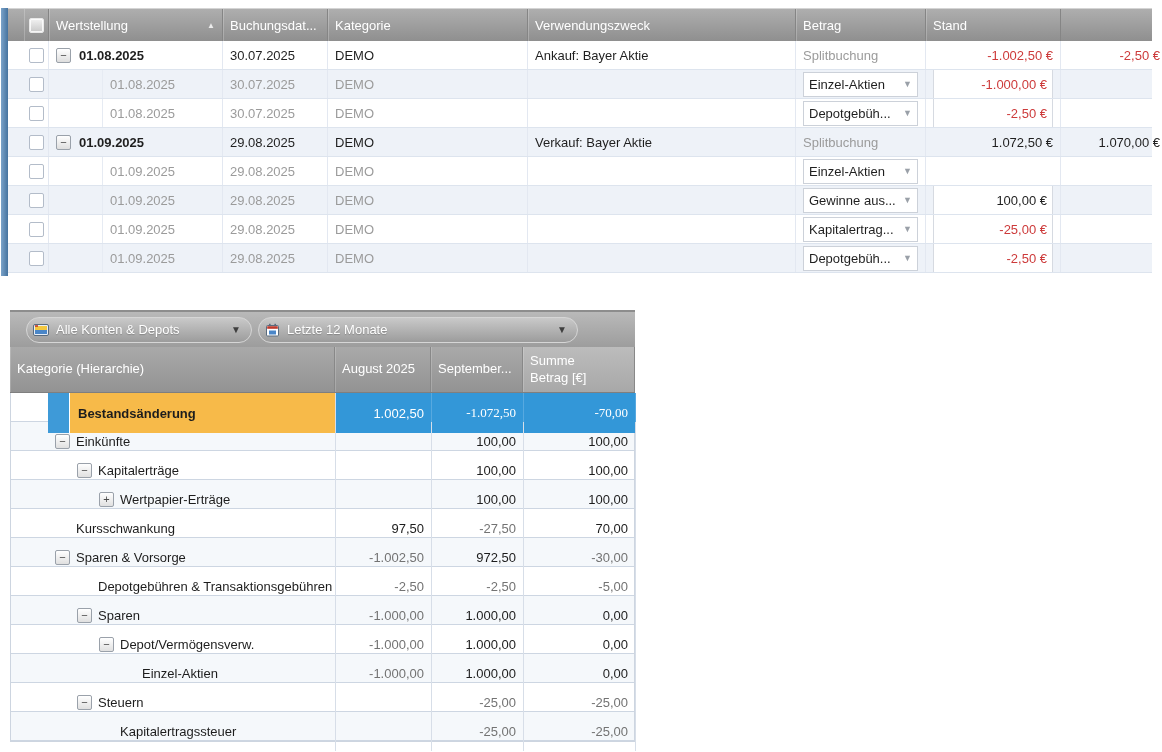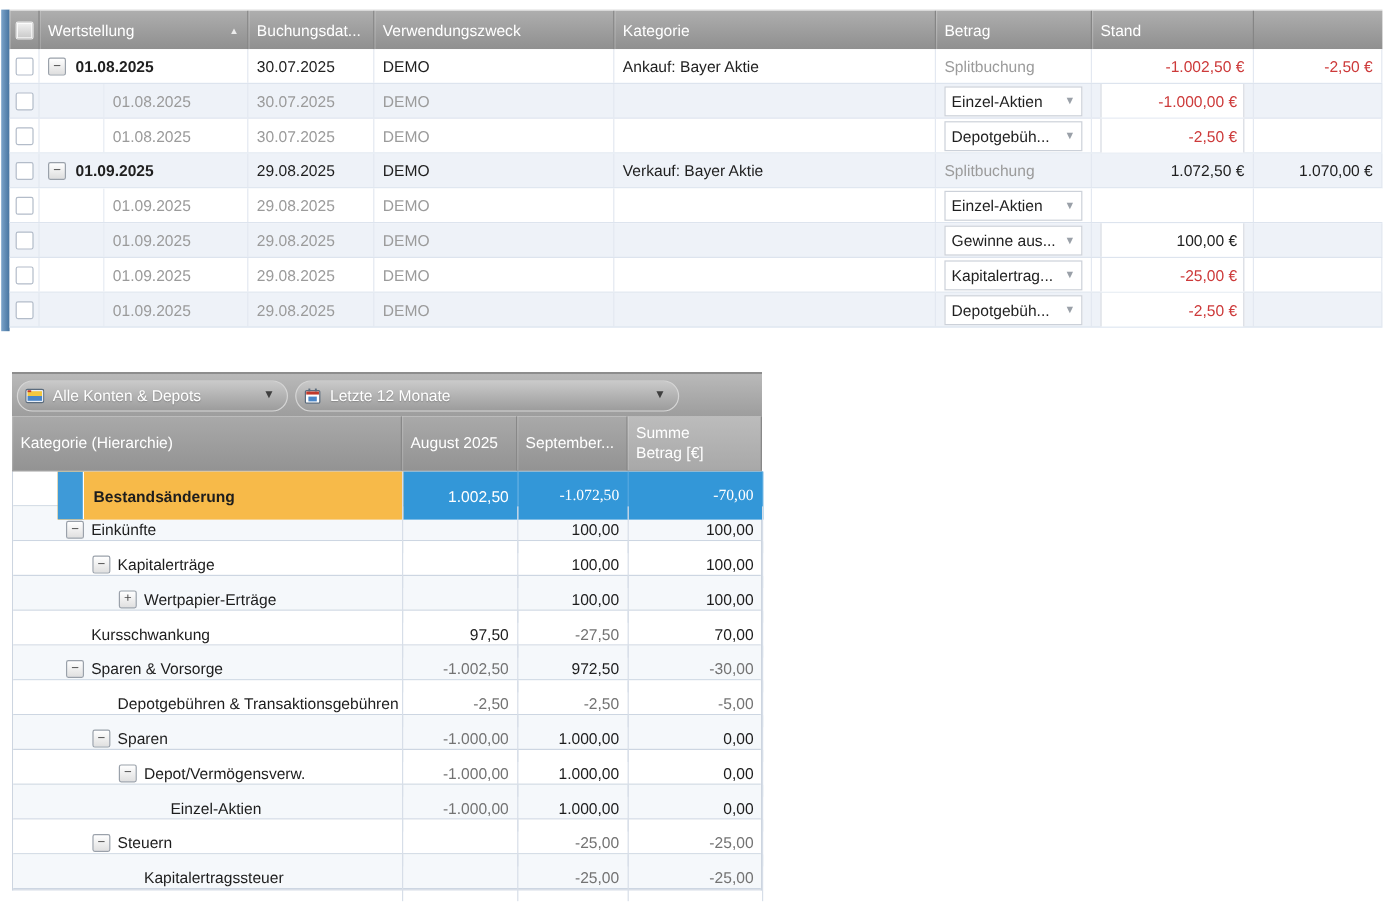--- a/index.html
+++ b/index.html
@@ -4,21 +4,21 @@
 <style>
   html,body{margin:0;padding:0;background:#fff;}
   body{width:1162px;height:752px;font-family:"Liberation Sans",sans-serif;-webkit-font-smoothing:antialiased;}
   .stage{position:relative;width:1162px;height:752px;overflow:hidden;background:#fff;}
 
   
   .txn-accent{position:absolute;left:1px;top:8px;width:7px;height:268px;
     background:linear-gradient(90deg,#7ba3c9 0%,#4a78a6 45%,#3c6causes 100%);
     background:linear-gradient(90deg,#7ba3c9,#45739f);}
   .txn-table{position:absolute;left:8px;top:8px;width:1144px;font-size:13px;}
-  .txn-grid{display:grid;grid-template-columns:25px 174px 105px 200px 268px 130px 135px 107px;}
+  .txn-grid{display:grid;grid-template-columns:25px 174px 105px 200px 268px 130px 135px 107px;padding-left:16px;}
   .txn-header{height:32px;background:linear-gradient(#aeaeae,#8f8f8f);color:#fff;border-top:1px solid #d4d4d4;}
   .txn-header .hcell{display:flex;align-items:center;padding:0 7px;border-right:1px solid #858585;
     box-shadow:inset 1px 0 0 rgba(255,255,255,.22);overflow:hidden;white-space:nowrap;cursor:default;}
   .sort-arrow{margin-left:auto;font-size:8px;color:#ececec;padding-left:4px;}
   .txn-row{height:29px;background:#fff;border-bottom:1px solid #dde4ee;box-sizing:border-box;}
   .txn-row.alt{background:#eef2f8;}
   .cell{display:flex;align-items:center;padding:0 7px;border-right:1px solid #e3e8f1;
     overflow:hidden;white-space:nowrap;color:#9b9b9b;box-sizing:border-box;height:100%;}
   .cell.num{justify-content:flex-end;}
   .dark{color:#1f1f1f;}
@@ -34,21 +34,21 @@
   .indent{width:46px;height:100%;border-right:1px solid #e6ebf3;margin-right:7px;flex:0 0 auto;}
   .combo{flex:1;display:flex;align-items:center;background:#fff;border:1px solid #ccd1d9;
     height:25px;box-sizing:border-box;padding:0 5px;color:#1f1f1f;cursor:pointer;}
   .combo .dd{margin-left:auto;color:#9aa0a8;font-size:9px;padding-left:6px;}
   .editnum{flex:1;display:flex;align-items:center;justify-content:flex-end;background:#fff;
     border:1px solid #d6dae1;height:43px;box-sizing:border-box;padding:0 5px;cursor:text;}
 
   
   .cat-panel{position:absolute;left:10px;top:310px;width:625px;font-size:13px;}
   .cat-toolbar{height:37px;background:linear-gradient(#b9b9b9,#9d9d9d);border-top:2px solid #8d8d8d;
-    display:flex;align-items:center;padding-left:4px;gap:6px;box-sizing:border-box;}
+    display:flex;align-items:center;padding-left:16px;gap:6px;box-sizing:border-box;}
   .pill{height:26px;border-radius:13px;background:linear-gradient(#c9c9c9,#9c9c9c);
     border:1px solid #d6d6d6;display:flex;align-items:center;gap:7px;padding:0 10px 0 6px;
     color:#fff;text-shadow:0 1px 1px rgba(90,90,90,.45);box-sizing:border-box;cursor:pointer;}
   .pill .arrow{margin-left:auto;color:#3f3f3f;font-size:10px;text-shadow:none;}
   .pill.p1{width:226px;}
   .pill.p2{width:320px;}
   .cat-grid{display:grid;grid-template-columns:325px 96px 92px 112px;}
   .cat-header{height:45px;background:linear-gradient(#a9a9a9,#939393);color:#fff;border-bottom:1px solid #7f7f7f;}
   .cat-header .hcell{display:flex;align-items:center;padding:0 7px;border-right:1px solid #888;
     box-shadow:inset 1px 0 0 rgba(255,255,255,.18);white-space:pre-line;line-height:1.25;cursor:default;overflow:hidden;}
@@ -87,24 +87,24 @@
         <span class="checkbox header-cb"></span>
       </div>
       <div class="hcell">
         <span>Wertstellung</span>
         <span class="sort-arrow">▲</span>
       </div>
       <div class="hcell">
         <span>Buchungsdat...</span>
       </div>
       <div class="hcell">
+        <span>Kategorie</span>
+      </div>
+      <div class="hcell">
         <span>Verwendungszweck</span>
-      </div>
-      <div class="hcell">
-        <span>Kategorie</span>
       </div>
       <div class="hcell">
         <span>Betrag</span>
       </div>
       <div class="hcell">
         <span>Stand</span>
       </div>
     </div>
     <div id="txn-body">
         <div class="txn-grid txn-row">

